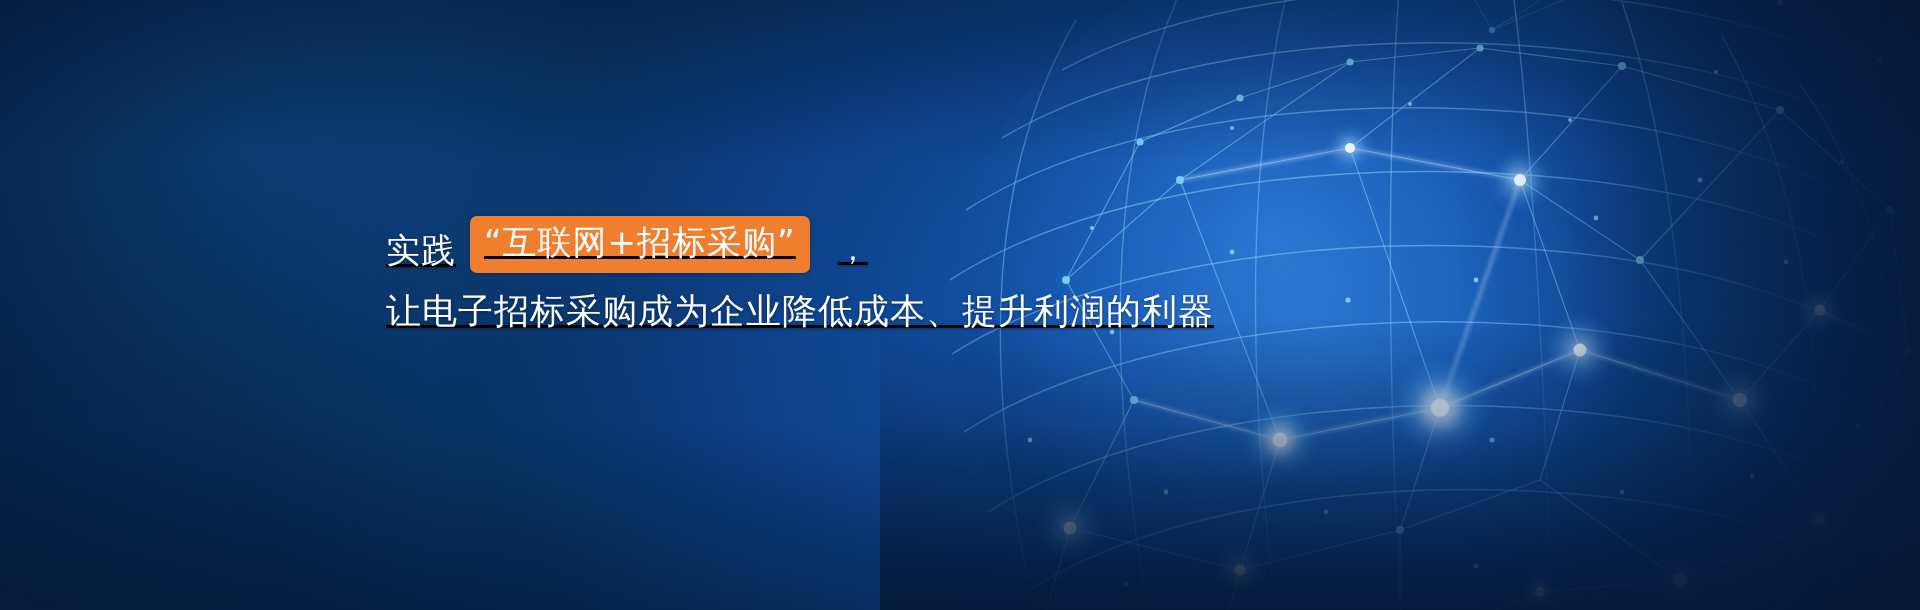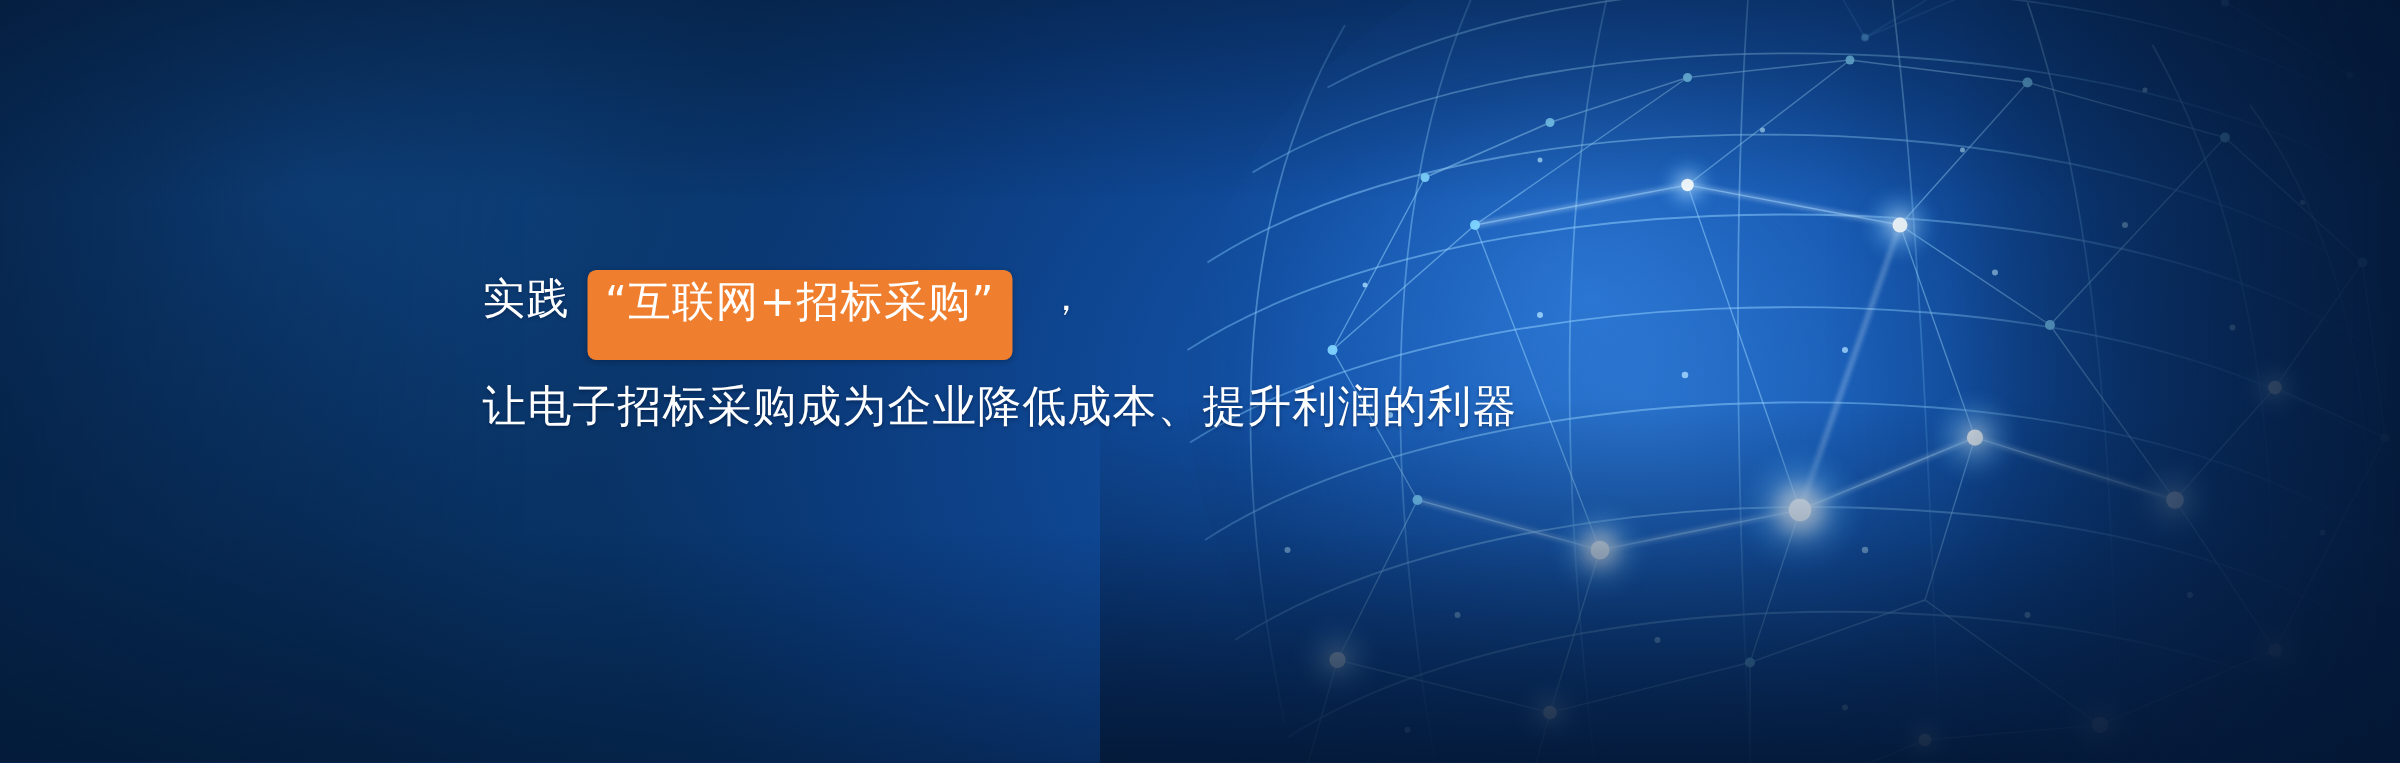--- a/index.html
+++ b/index.html
@@ -83,23 +83,24 @@
 
   
   .headline {
     position: absolute;
     left: 386px;
     top: 216px;
     width: 1060px;
   }
   .line {
     display: flex;
-    align-items: flex-start;
+    align-items: flex-end;
     white-space: nowrap;
     margin-bottom: 14px;
+    text-decoration: underline;
   }
   .line:last-child { margin-bottom: 15px; }
 
   .txt {
     color: #ffffff;
     font-size: 34px;
     line-height: 46px;
     letter-spacing: 1px;
     text-shadow: 0 1px 3px rgba(0,20,50,0.45);
   }
@@ -110,21 +111,21 @@
 
   .pill {
     display: inline-flex;
     align-items: center;
     background: #ef7f2e;
     color: #ffffff;
     font-size: 34px;
     line-height: 46px;
     letter-spacing: 1px;
     border-radius: 7px;
-    padding: 3px 14px 23px 14px;
+    padding: 3px 14px 8px 14px;
     margin-left: 14px;
     box-shadow: 0 1px 4px rgba(0,15,40,0.30);
   }
   .comma {
     color: #ffffff;
     font-size: 30px;
     line-height: 46px;
     margin-left: 28px;
     text-shadow: 0 1px 3px rgba(0,20,50,0.45);
   }

